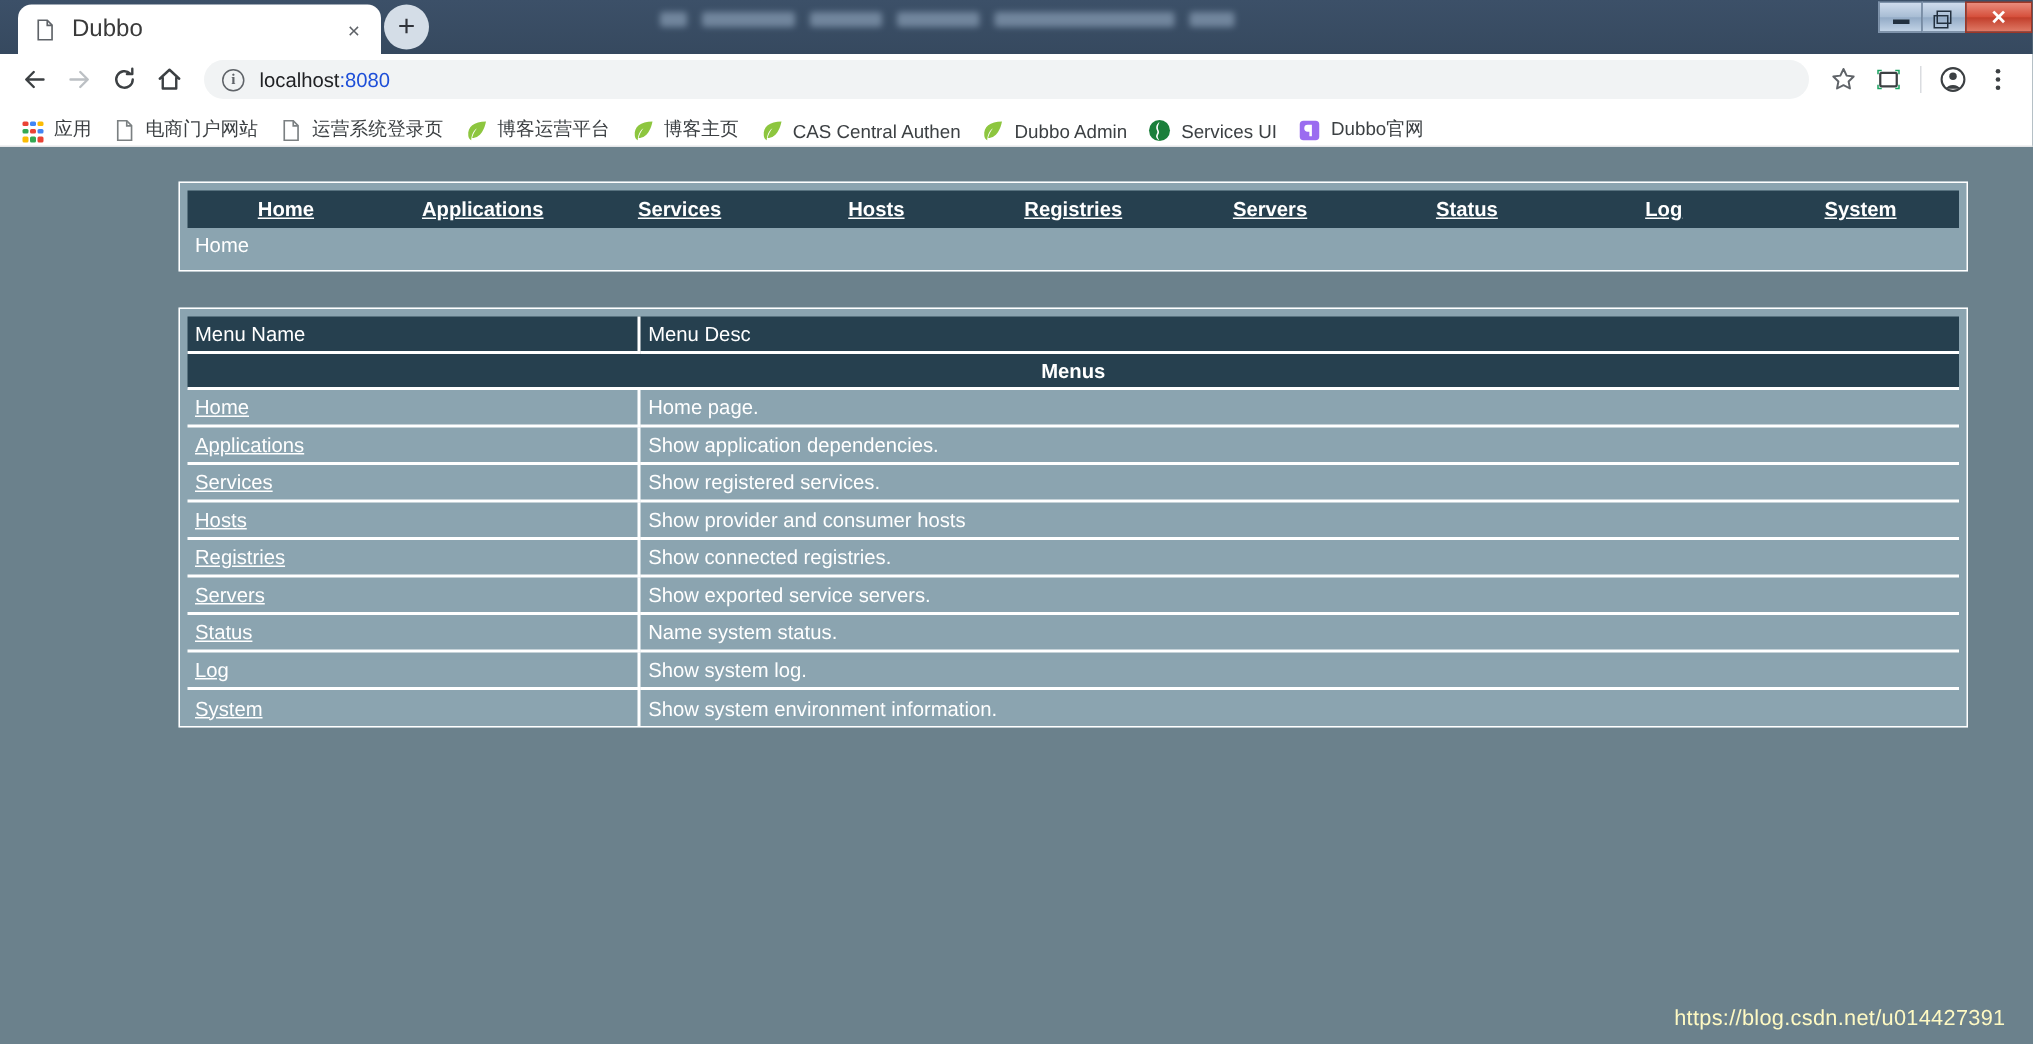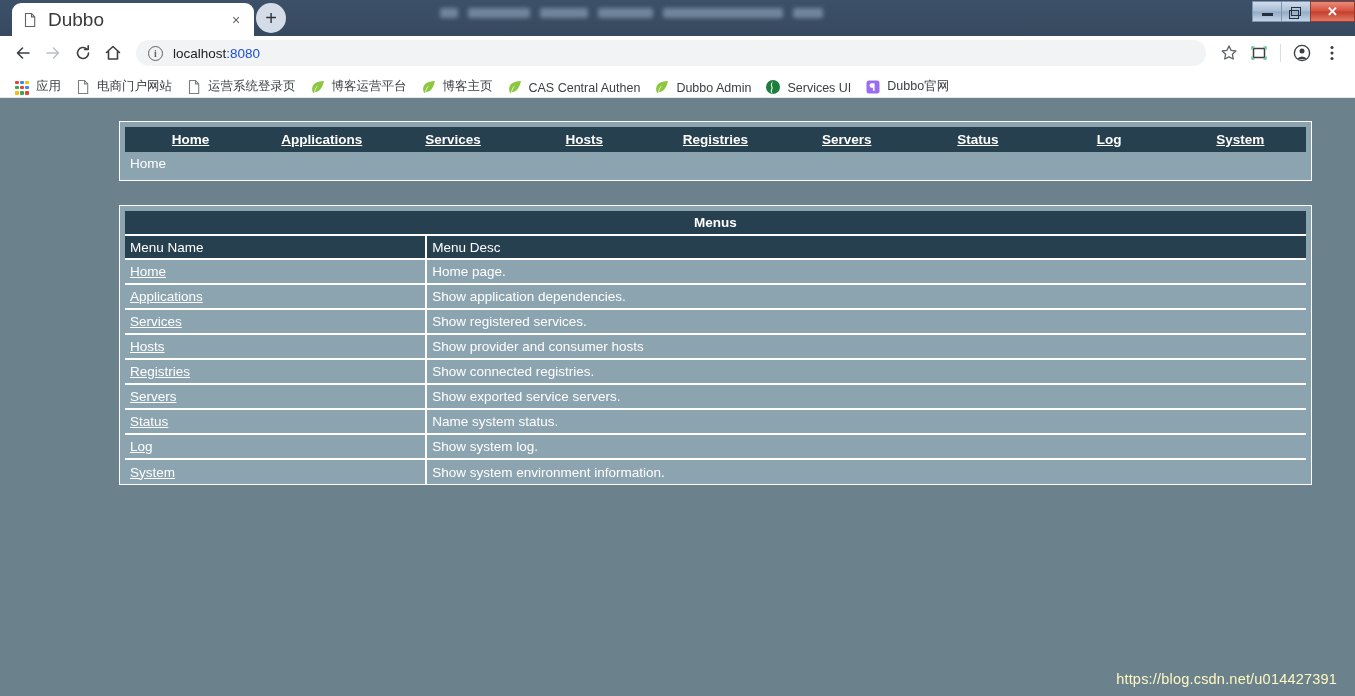--- a/index.html
+++ b/index.html
@@ -55,21 +55,21 @@
   .tabstrip { position: absolute; left: 0; top: 0; width: 1355px; height: 36px; }
   .tab {
     position: absolute; left: 12px; top: 3px; width: 242px; height: 33px;
     background: #fff; border-radius: 9px 9px 0 0;
     display: flex; align-items: center; padding: 0 10px;
   }
   .tab-favicon {
     width: 16px; height: 16px; margin-right: 10px; flex: none;
   }
   .tab-title {
-    flex: 1; font-size: 19px; color: #3a3a3a; white-space: nowrap; overflow: hidden;
+    flex: 1; font-size: 16px; color: #3a3a3a; white-space: nowrap; overflow: hidden;
   }
   .tab-close {
     width: 16px; height: 16px; color: #5f6368; font-size: 14px;
     display: flex; align-items: center; justify-content: center; flex: none;
   }
   .newtab {
     position: absolute; left: 256px; top: 3px; width: 30px; height: 30px;
     border-radius: 50%; background: #d4dde7;
     display: flex; align-items: center; justify-content: center;
     color: #30333a; font-size: 20px; line-height: 1;
@@ -377,26 +377,26 @@
   </div>
 
   <div class="panel tablepanel">
     <table class="menus">
       <colgroup>
           <col style="width:25.5%">
           <col style="width:74.5%">
         </colgroup>
       <thead>
         <tr>
-          <th class="caption" colspan="2">Menus</th>
-        </tr>
-        <tr>
           <th class="colhead">Menu Name</th>
           <th class="colhead last">Menu Desc</th>
         </tr>
+        <tr>
+          <th class="caption" colspan="2">Menus</th>
+        </tr>
       </thead>
       <tbody>
         <tr>
           <td><a href="#">Home</a></td>
           <td class="last">Home page.</td>
         </tr>
         <tr>
           <td><a href="#">Applications</a></td>
           <td class="last">Show application dependencies.</td>
         </tr>

